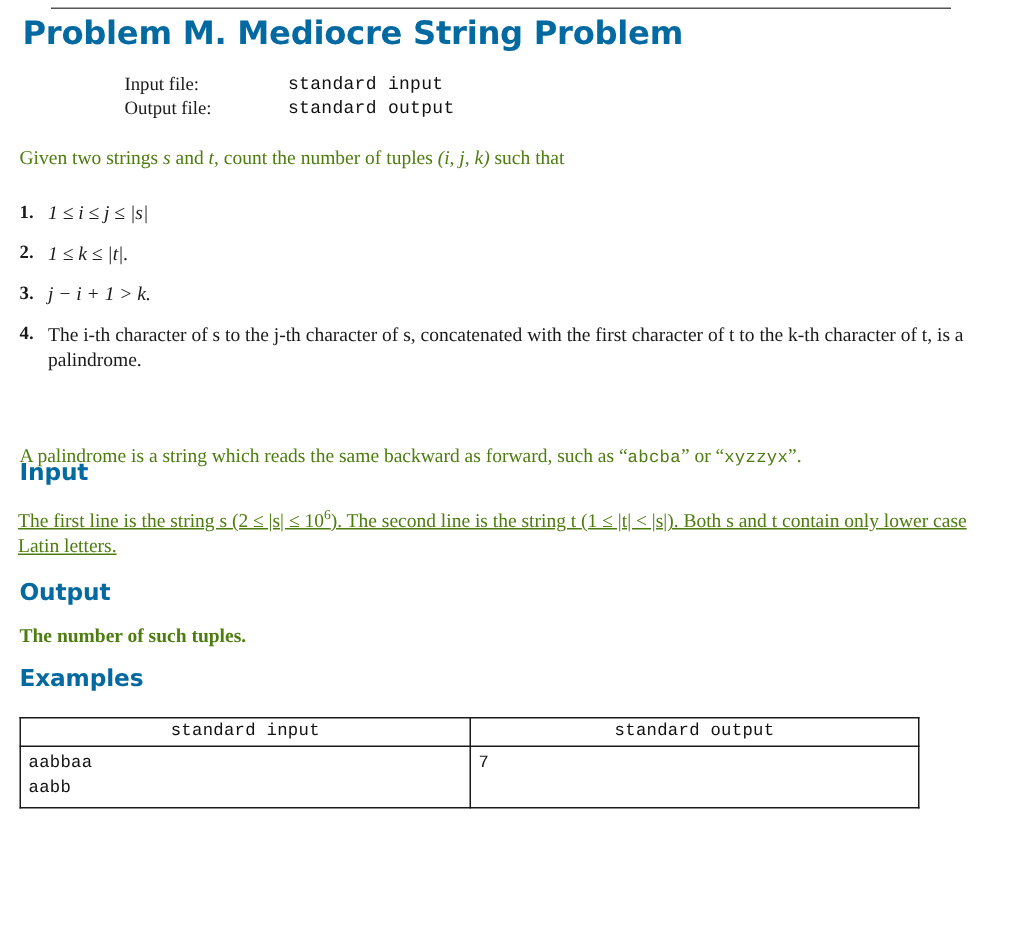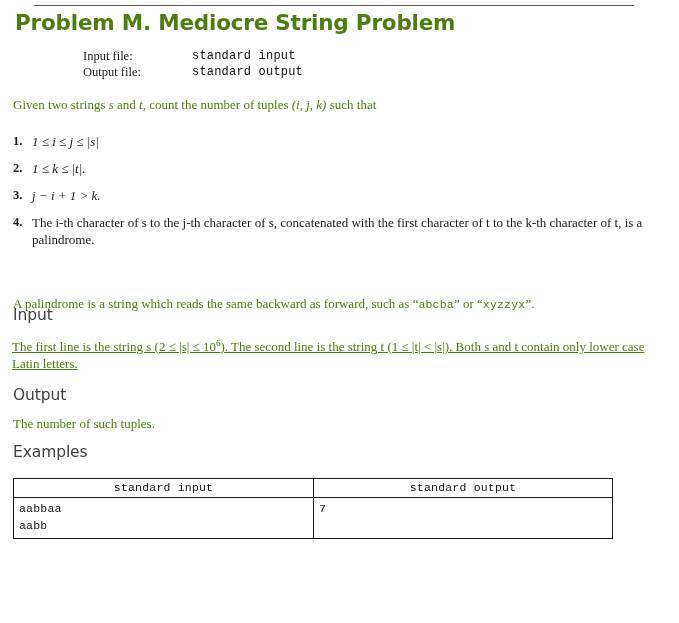--- a/index.html
+++ b/index.html
@@ -45,21 +45,21 @@
   }
 
   .title {
     position: absolute;
     left: 15px;
     top: 10px;
     font-family: "DejaVu Sans", sans-serif;
     font-size: 21.5px;
     font-weight: bold;
     letter-spacing: -0.2px;
-    color: #4d7c0f;
+    color: #0369a1;
     white-space: nowrap;
   }
 
   .meta {
     position: absolute;
     left: 43px;
     top: 48px;
     font-size: 12.5px;
     line-height: 16px;
   }
@@ -82,21 +82,21 @@
 
   .para {
     position: absolute;
     font-size: 13px;
     line-height: 17px;
     color: #4d7c0f;
   }
   .p-given { left: 13px; top: 96px; width: 640px; }
   .p-pal   { left: 13px; top: 278px; width: 650px; margin-top: 17px; }
   .p-input { left: 12px; top: 335px; width: 660px; text-decoration: underline; }
-  .p-output{ left: 13px; top: 415px; width: 640px; }
+  .p-output{ left: 13px; top: 415px; width: 640px; font-weight: bold; }
 
   .olist {
     position: absolute;
     left: 13px;
     top: 133px;
     width: 660px;
     font-size: 13px;
     line-height: 17px;
   }
   .li {
@@ -119,22 +119,22 @@
   .mathi { font-style: italic; font-family: "Liberation Serif", serif; }
   .mono  { font-family: "Liberation Mono", monospace; font-size: 11.5px; letter-spacing: 0.2px; }
   sup.exp { font-size: 9px; vertical-align: super; }
 
   h2.section {
     position: absolute;
     left: 13px;
     margin: 0;
     font-family: "DejaVu Sans", sans-serif;
     font-size: 15.5px;
-    font-weight: normal;
-    color: #404040;
+    font-weight: bold;
+    color: #0369a1;
     letter-spacing: -0.1px;
   }
   .h-input    { top: 306px; }
   .h-output   { top: 386px; }
   .h-examples { top: 443px; }
 
   table.examples {
     position: absolute;
     left: 13px;
     top: 478px;

